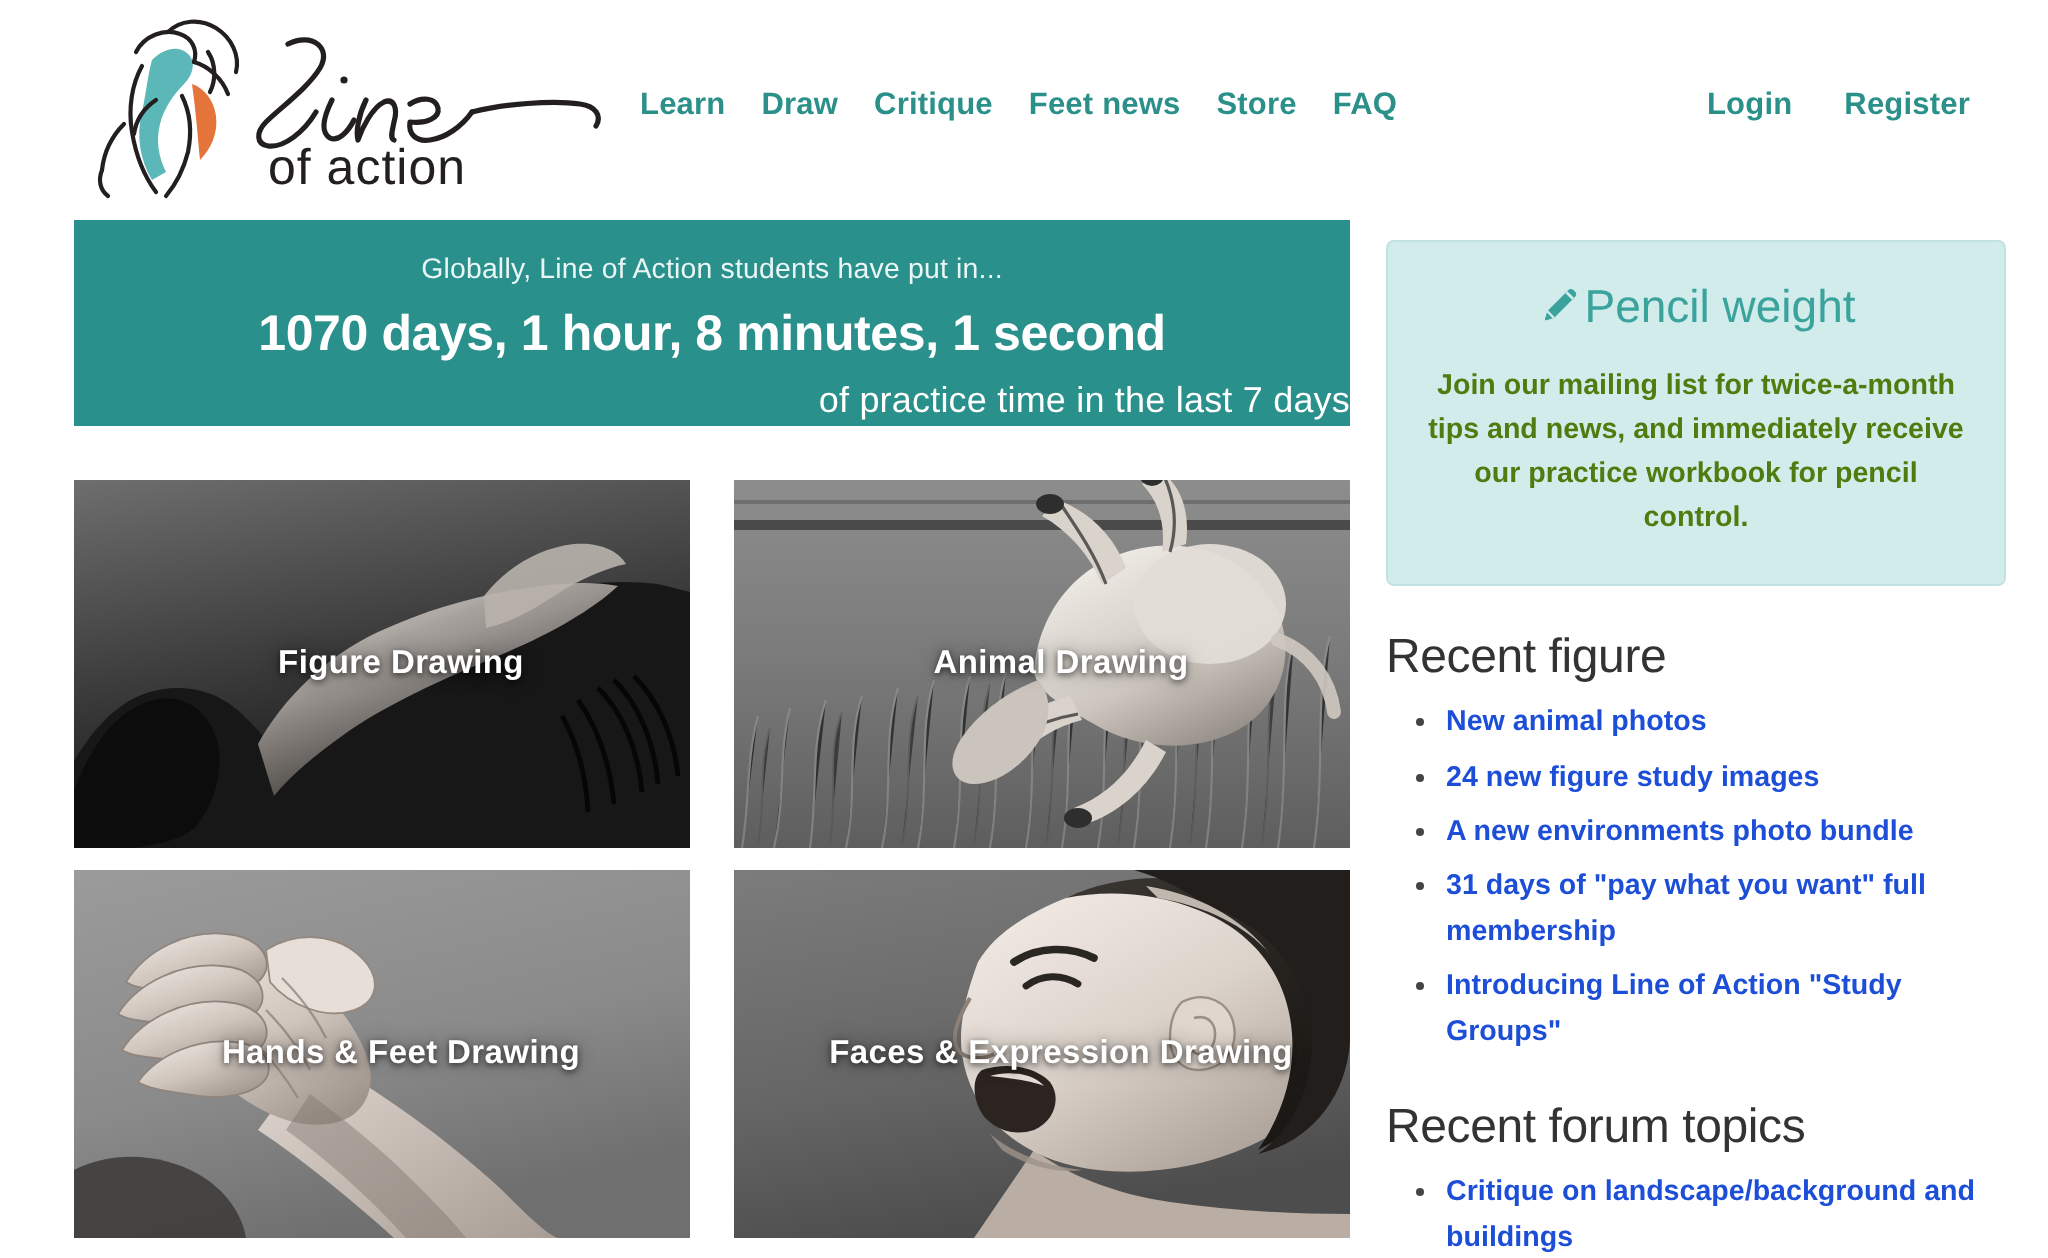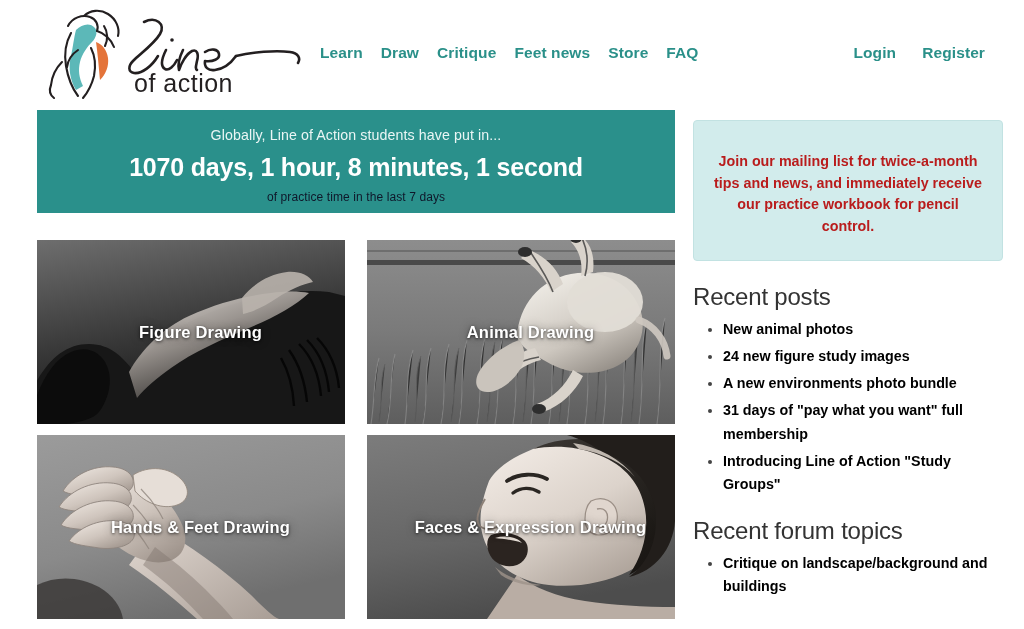--- a/index.html
+++ b/index.html
@@ -57,22 +57,22 @@
   }
   .stats-lead {
     font-size: 14.2px; font-weight: 400; line-height: 1.35;
     color: #eaf6f5; letter-spacing: .1px;
   }
   .stats-big {
     font-size: 25px; font-weight: 700; line-height: 1.4;
     margin-top: 5px; letter-spacing: -.2px; color:#ffffff;
   }
   .stats-tail {
-    font-size: 12px; font-weight: 400; margin-top: 5px;
-    color: #0f172a; letter-spacing: .1px;
+    font-size: 18px; font-weight: 400; margin-top: 5px;
+    color: #ffffff; letter-spacing: .1px; text-align: right;
   }
 
   
   .tiles {
     position: absolute; left: 37px; top: 130px;
     width: 640px;
   }
   .tile-row { display: flex; gap: 22px; margin-bottom: 11px; }
   .tile {
     position: relative;
@@ -111,21 +111,21 @@
     font-size: 23px;
     font-weight: 400;
     line-height: 1.28;
     margin: 0 0 12px;
     display: flex; align-items: center; justify-content: center;
     flex-wrap: wrap; gap: 0 8px;
   }
   .promo-title .tw { display:block; width:100%; }
   .pencil-icon { display:inline-block; vertical-align: -3px; }
   .promo-body {
-    color: #b91c1c;
+    color: #4d7c0f;
     font-size: 14.3px;
     font-weight: 600;
     line-height: 1.52;
     margin: 0;
     padding: 0 2px;
   }
 
   .sb-heading {
     font-size: 24px;
     font-weight: 400;
@@ -134,21 +134,21 @@
     letter-spacing: -.2px;
   }
   .sb-list { margin: 0; padding-left: 30px; }
   .sb-list li {
     color: #444;
     margin-bottom: 4px;
     line-height: 1.45;
   }
   .sb-list li::marker { color: #444; font-size: 14px; }
   .sb-list a {
-    color: #000000;
+    color: #1d4ed8;
     font-size: 14.3px;
     font-weight: 600;
     text-decoration: none;
   }
   .sidebar-clip { overflow: hidden; height: 519px; }
 </style>
 </head>
 <body>
 
 <div class="page">
@@ -458,25 +458,35 @@
           </svg>
           <span class="caption">Faces &amp; Expression Drawing</span>
         </a>
       </div>
     </div>
 
     <div class="sidebar sidebar-clip">
 
       <div class="promo">
         <div class="promo-title">
+          <span class="tw">
+            <span class="pencil-icon">
+              <svg width="24" height="24" viewBox="0 0 24 24" fill="none">
+                <path d="M4.5 19.5 L5.6 15.6 L16.2 5 C16.9 4.3 18 4.3 18.7 5 L19.6 5.9
+                         C20.3 6.6 20.3 7.7 19.6 8.4 L9 19 L5.1 20.1 C4.7 20.2 4.4 19.9 4.5 19.5 Z" fill="#3aa39c"></path>
+                <path d="M15.2 6.1 L18.5 9.4" stroke="#d2ecec" stroke-width="1.4"></path>
+                <path d="M5.6 15.6 L9 19" stroke="#d2ecec" stroke-width="1.2"></path>
+              </svg>
+            </span><span>Pencil weight</span>
+          </span>
         </div>
         <p class="promo-body">Join our mailing list for twice-a-month tips and news, and immediately receive our practice workbook for pencil control.</p>
       </div>
 
-      <h2 class="sb-heading">Recent posts</h2>
+      <h2 class="sb-heading">Recent figure</h2>
       <ul class="sb-list">
         <li>
           <a href="#">New animal photos</a></li>
         <li>
           <a href="#">24 new figure study images</a></li>
         <li>
           <a href="#">A new environments photo bundle</a></li>
         <li>
           <a href="#">31 days of "pay what you want" full membership</a></li>
         <li>

